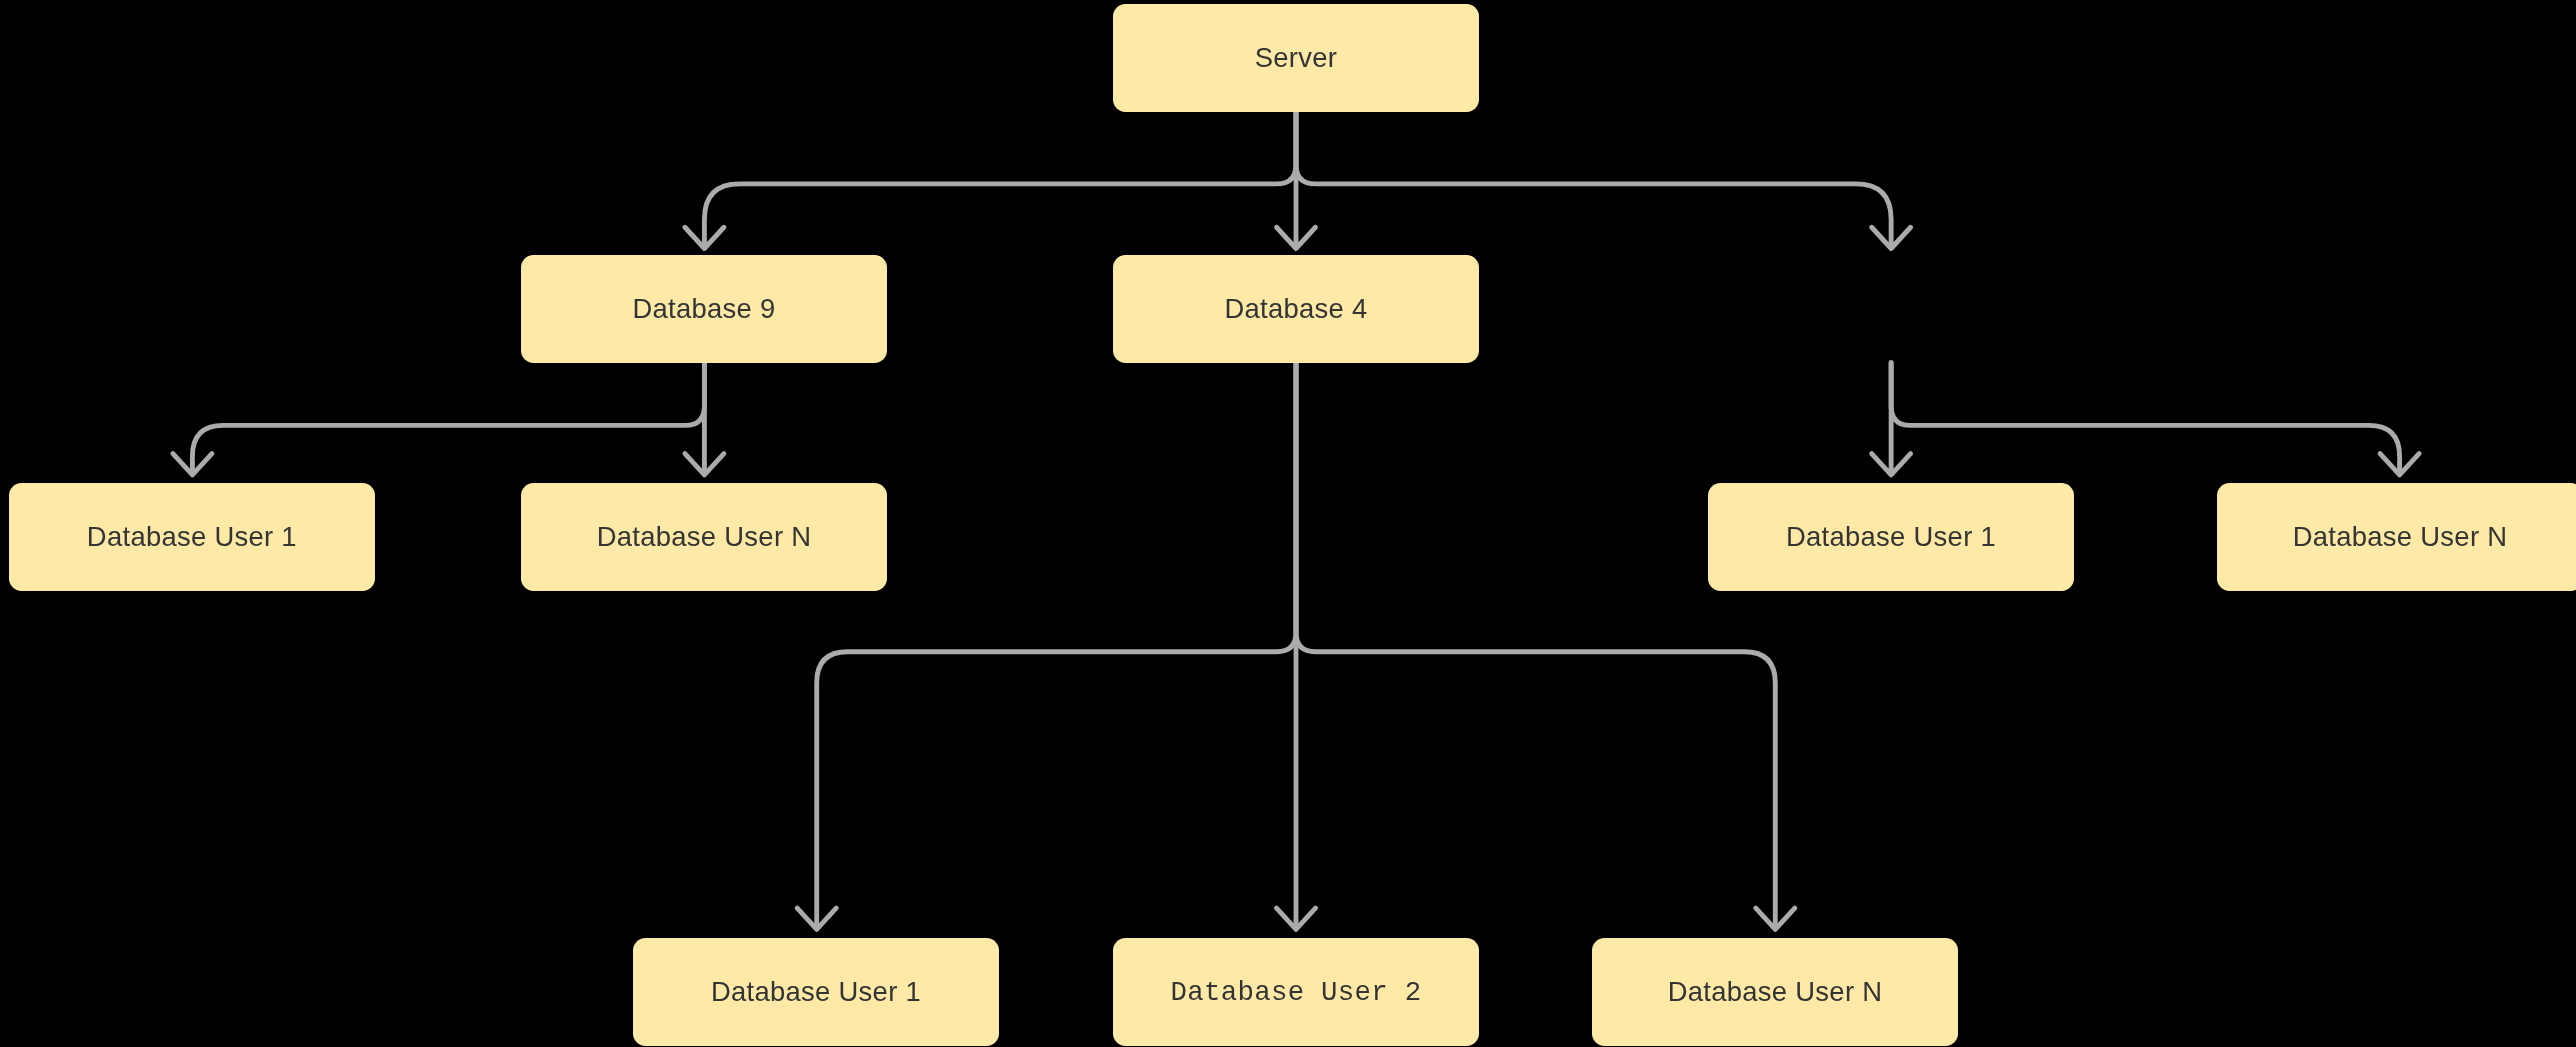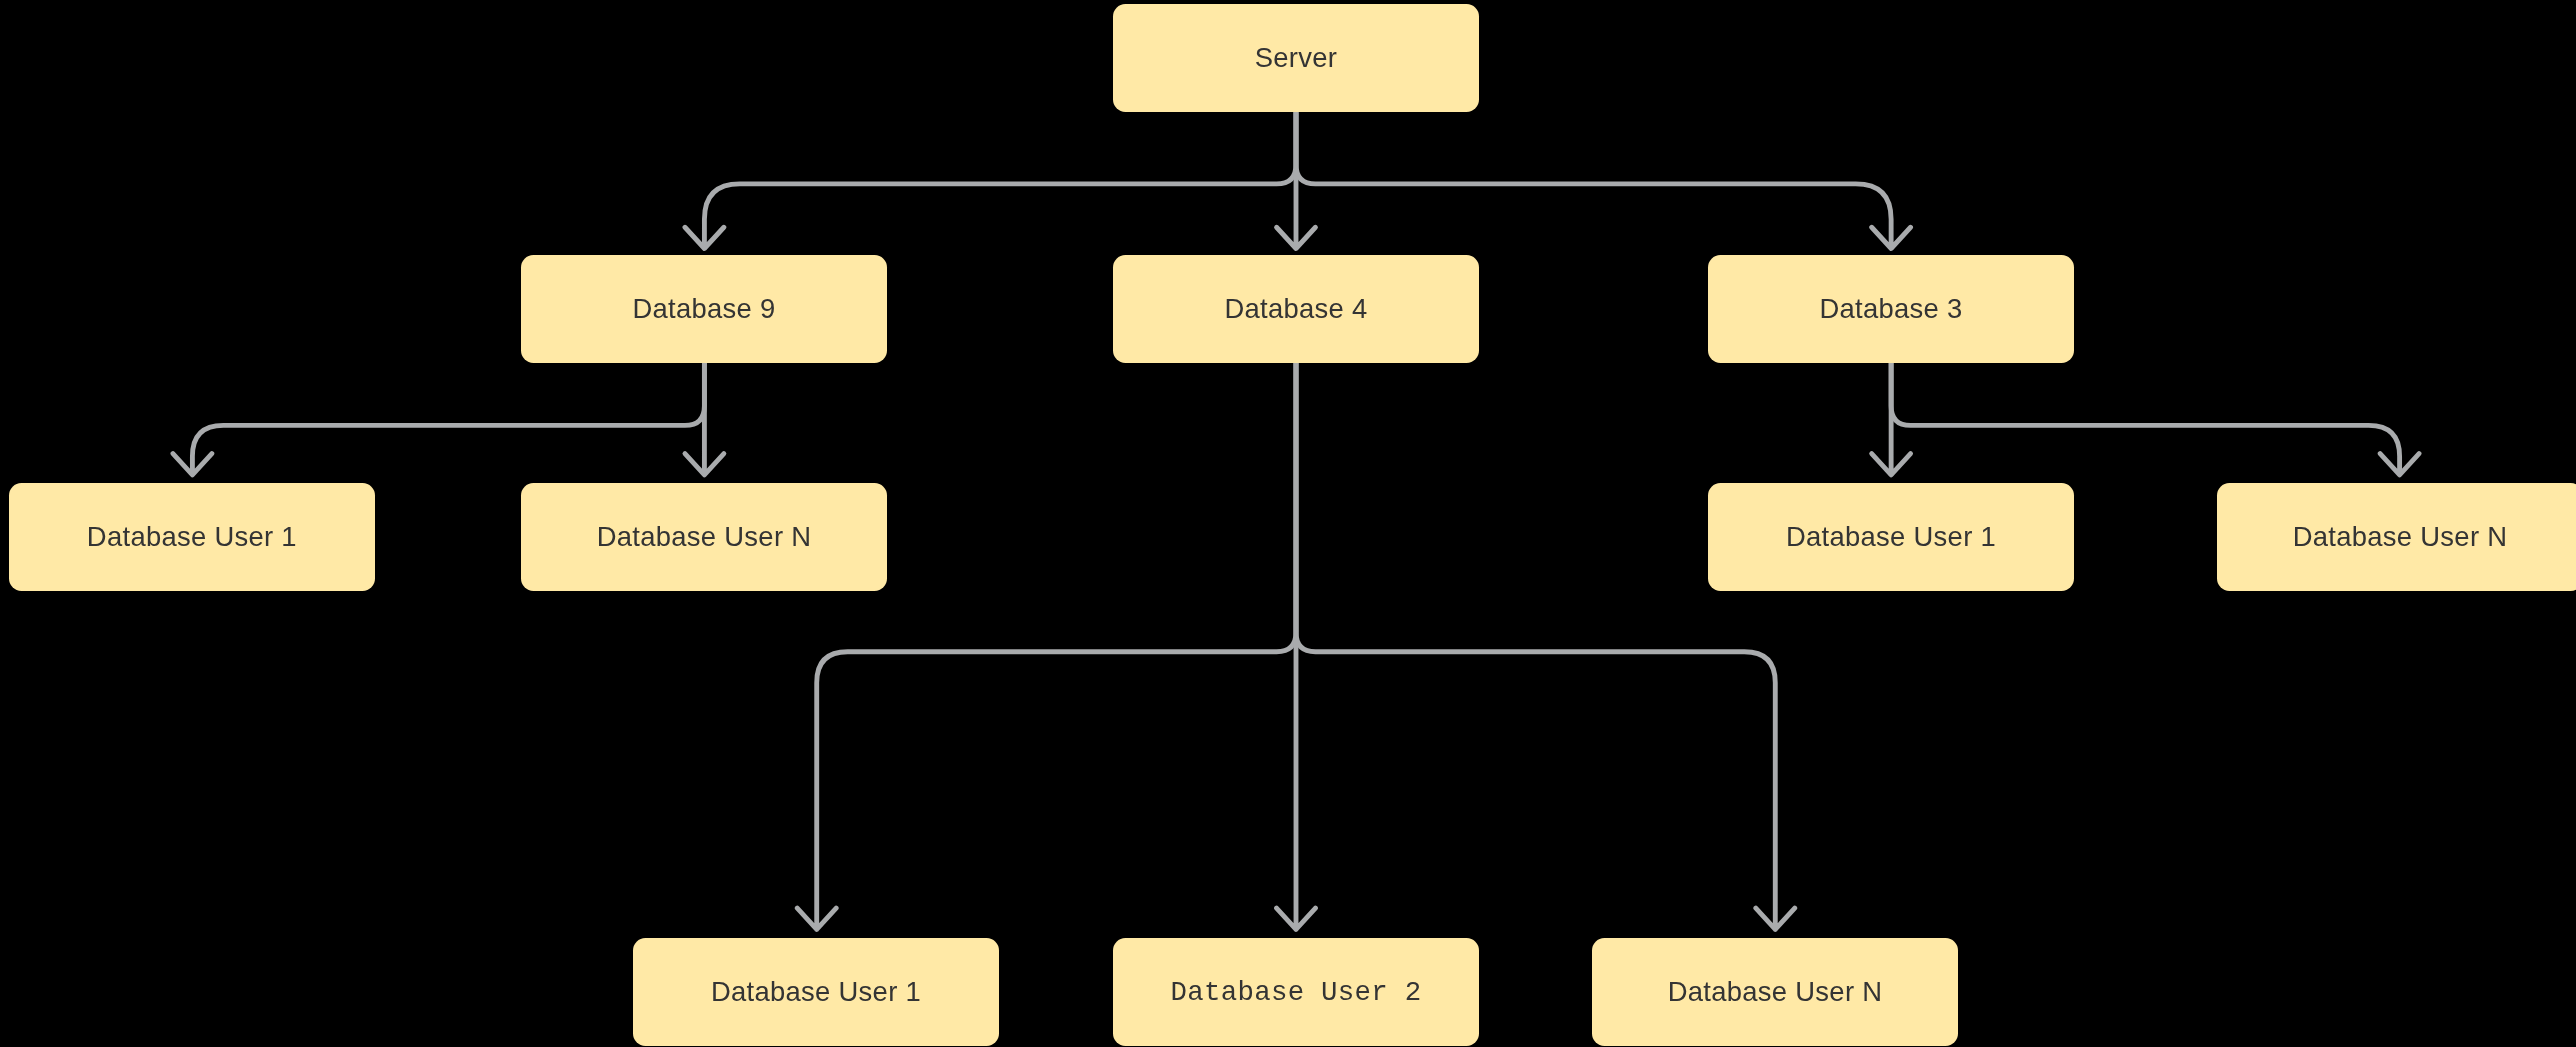--- a/index.html
+++ b/index.html
@@ -72,23 +72,20 @@
   </div>
 
   <div class="node" style="left:513px; top:255px;">
     <span class="label">Database 9</span>
   </div>
 
   <div class="node" style="left:1105px; top:255px;">
     <span class="label">Database 4</span>
   </div>
 
-  <div class="node" style="left:1700px; top:255px;">
-    <span class="label">Database 3</span>
-  </div>
 
   <div class="node" style="left:0.9px; top:483px;">
     <span class="label">Database User 1</span>
   </div>
 
   <div class="node" style="left:513px; top:483px;">
     <span class="label">Database User N</span>
   </div>
 
   <div class="node" style="left:1700px; top:483px;">

